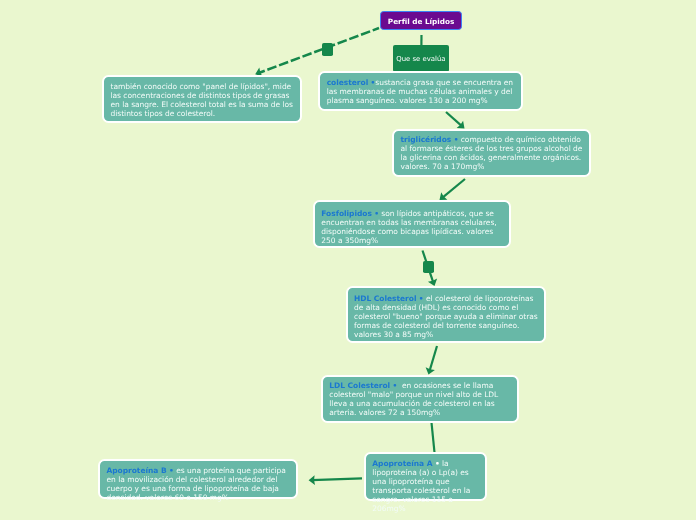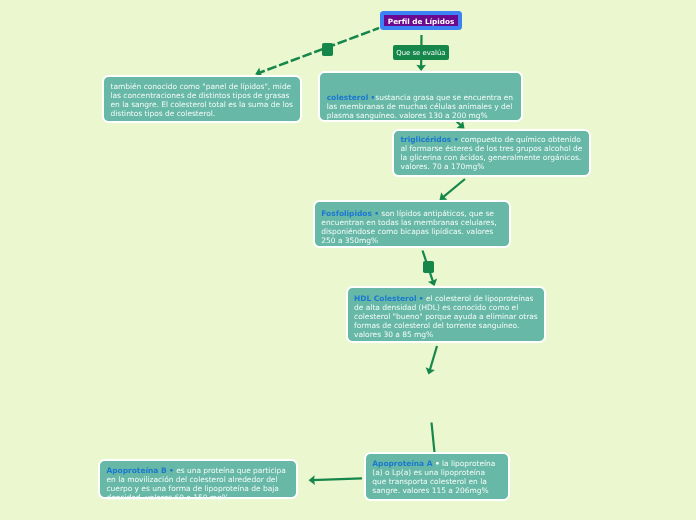--- a/index.html
+++ b/index.html
@@ -3,21 +3,21 @@
 <meta charset="utf-8">
 <title>Perfil de Lipidos</title>
 <style>
   html,body{margin:0;padding:0;}
   body{width:696px;height:520px;background:#EAF7CF;overflow:hidden;
        font-family:"DejaVu Sans","Liberation Sans",sans-serif;
        -webkit-font-smoothing:antialiased;text-rendering:geometricPrecision;}
   #canvas{position:relative;width:696px;height:520px;}
   svg.links{position:absolute;left:0;top:0;width:696px;height:520px;pointer-events:none;}
   .node{position:absolute;box-sizing:border-box;transform:translateZ(0);}
-  .title-node{background:#6B0A90;border:4px solid #3b82f6;border-radius:3.5px;
+  .title-node{background:#6B0A90;border:1px solid #3b82f6;border-radius:3.5px;
       color:#ffffff;font-weight:bold;font-size:7.3px;display:flex;align-items:center;
       justify-content:center;padding-top:2px;letter-spacing:-0.02px;}
   .label-node{background:#15874B;color:#ffffff;font-size:6.9px;border-radius:2px;
       display:flex;align-items:center;justify-content:center;padding-top:1.4px;}
   .box{background:#68B8A7;border:2px solid #ffffff;border-radius:6.5px;color:#F2FBF8;
       font-size:7.5px;line-height:9px;padding:4.8px 6.5px 0 6.5px;letter-spacing:-0.03px;}
   .box .hd{color:#1B78D0;font-weight:bold;}
   .bullet{color:#1B78D0;font-weight:bold;}
   .bullet-w{color:#ffffff;font-weight:bold;}
   .sep{white-space:pre;}
@@ -46,32 +46,33 @@
     <polygon points="308.60,480.30 314.62,475.23 314.05,480.11 314.97,484.93" fill="#15874B"></polygon>
   </svg>
 
   <div class="connector-square" style="left:322px;top:42.8px;width:10.8px;height:12.8px;"></div>
   <div class="connector-square" style="left:423.3px;top:260.9px;width:10.9px;height:12.3px;"></div>
 
   <div class="node title-node" style="left:379.8px;top:10.6px;width:82.5px;height:19.5px;">
     <span>Perfil de Lípidos</span>
     </div>
 
-  <div class="node label-node" style="left:392.7px;top:45px;width:56.4px;height:15px;">
+  <div class="node label-node" style="left:392.7px;top:45px;width:56.4px;height:27px;">
     <span>Que se evalúa</span>
     </div>
 
   <div class="node box" style="left:102px;top:74.8px;width:200.2px;height:48.4px;padding-top:4.8px;"><span>también conocido como "panel de lípidos", mide las concentraciones de distintos tipos de grasas en la sangre. El colesterol total es la suma de los distintos tipos de colesterol.</span></div>
 
-  <div class="node box" style="left:318.2px;top:70.7px;width:204.8px;height:51px;padding-top:20px;"><span class="hd">colesterol</span><span class="sep"> </span><span class="bullet">•</span><span class="sep"></span><span>sustancia grasa que se encuentra en las membranas de muchas células animales y del plasma sanguíneo. valores 130 a 200 mg%</span></div>
+  <div class="node box" style="left:318.2px;top:70.7px;width:204.8px;height:40px;padding-top:5px;"><span class="hd">colesterol</span><span class="sep"> </span><span class="bullet">•</span><span class="sep"></span><span>sustancia grasa que se encuentra en las membranas de muchas células animales y del plasma sanguíneo. valores 130 a 200 mg%</span></div>
 
   <div class="node box" style="left:392px;top:128.6px;width:198.9px;height:48.4px;padding-top:4.9px;"><span class="hd">triglicéridos</span><span class="sep"> </span><span class="bullet">•</span><span class="sep"> </span><span>compuesto de químico obtenido al formarse ésteres de los tres grupos alcohol de la glicerina con ácidos, generalmente orgánicos. valores. 70 a 170mg%</span></div>
 
   <div class="node box" style="left:312.8px;top:199.6px;width:198.6px;height:48.4px;padding-top:7px;"><span class="hd">Fosfolipidos</span><span class="sep"> </span><span class="bullet">•</span><span class="sep"> </span><span>son lípidos antipáticos, que se encuentran en todas las membranas celulares, disponiéndose como bicapas lipídicas. valores 250 a 350mg%</span></div>
 
   <div class="node box" style="left:345.6px;top:285.7px;width:200.7px;height:57.4px;padding-top:6.0px;"><span class="hd">HDL Colesterol</span><span class="sep"> </span><span class="bullet">•</span><span class="sep"> </span><span>el colesterol de lipoproteínas de alta densidad (HDL) es conocido como el colesterol "bueno" porque ayuda a eliminar otras formas de colesterol del torrente sanguíneo. valores 30 a 85 mg%</span></div>
 
+  <div class="node box" style="left:320.8px;top:374.6px;width:198px;height:48.4px;padding-top:4.9px;"><span class="hd">LDL Colesterol</span><span class="sep"> </span><span class="bullet">•</span><span class="sep">  </span><span>en ocasiones se le llama colesterol "malo" porque un nivel alto de LDL lleva a una acumulación de colesterol en las arteria. valores 72 a 150mg%</span></div>
 
-  <div class="node box" style="left:363.8px;top:452.2px;width:146px;height:48.4px;padding-top:5.0px;"><span class="hd">Apoproteína A</span><span class="sep"> </span><span class="bullet-w">•</span><span class="sep"> </span><span>la lipoproteína (a) o Lp(a) es una lipoproteína que transporta colesterol en la sangre. valores 115 a 206mg%</span></div>
+  <div class="node box" style="left:363.8px;top:452.2px;width:123px;height:48.4px;padding-top:5.0px;"><span class="hd">Apoproteína A</span><span class="sep"> </span><span class="bullet-w">•</span><span class="sep"> </span><span>la lipoproteína (a) o Lp(a) es una lipoproteína que transporta colesterol en la sangre. valores 115 a 206mg%</span></div>
 
   <div class="node box" style="left:98px;top:458.9px;width:200.1px;height:40px;"><span class="hd">Apoproteína B</span><span class="sep"> </span><span class="bullet">•</span><span class="sep"> </span><span>es una proteína que participa en la movilización del colesterol alrededor del cuerpo y es una forma de lipoproteína de baja densidad. valores 60 a 150 mg%</span></div>
 
 </div>
 
 </body></html>

